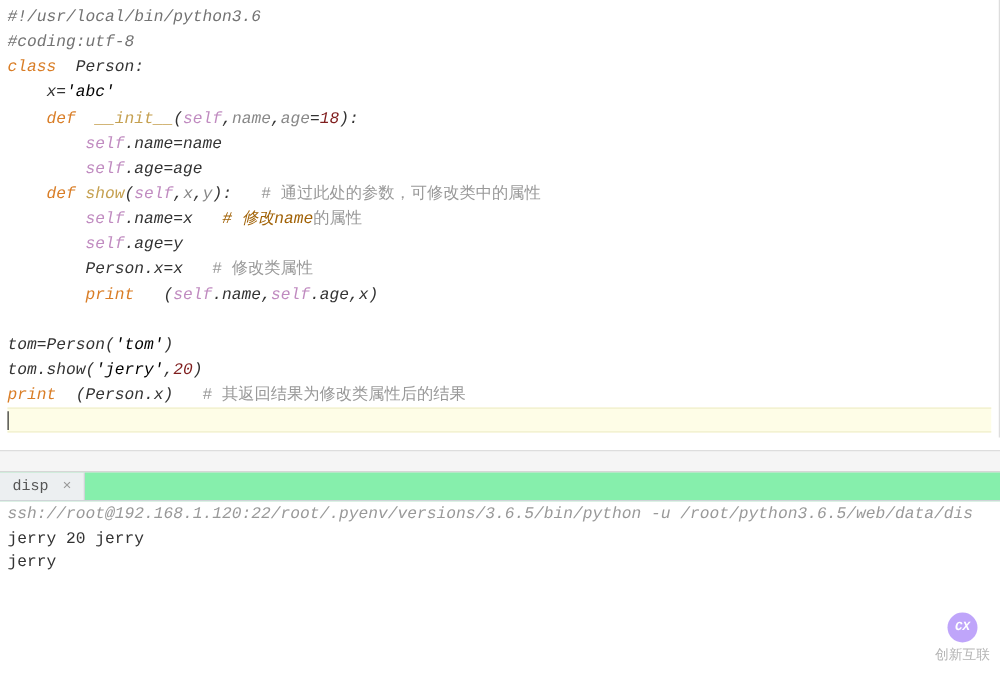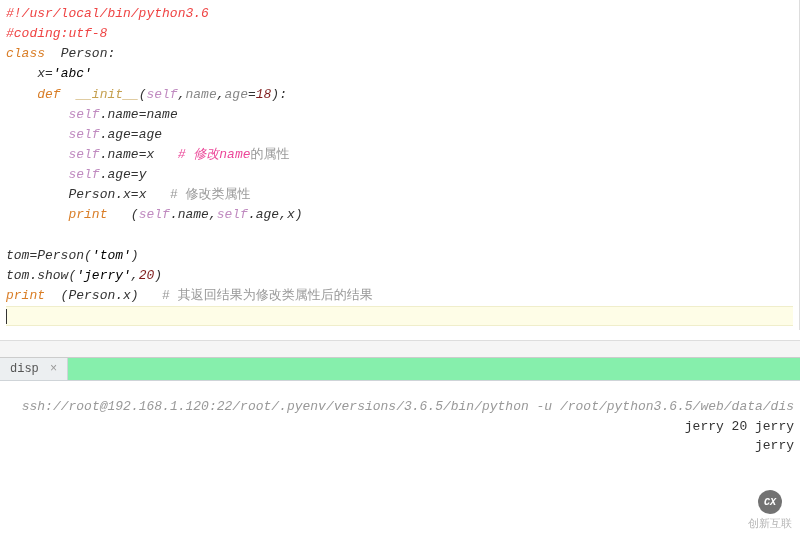--- a/index.html
+++ b/index.html
@@ -14,31 +14,31 @@
     overflow: hidden;
     position: relative;
   }
   .editor {
     padding: 4px 6px;
     background: #ffffff;
     border-right: 1px solid #ddd;
     line-height: 1.55;
   }
   .line { white-space: pre; }
-  .comment { color: #ef4444; }
+  .comment { color: #737373; }
   .keyword { color: #d97d26; font-style: italic; }
   .classname { color: #333; }
   .funcname { color: #c5a050; }
   .param { color: #888888; }
   .op { color: #333; }
   .string { color: #000000; }
   .num { color: #7f1d1d; }
   .self { color: #c08bc0; }
   .ident { color: #333; }
-  .hash { color: #ec4899; }
+  .hash { color: #a16207; }
   .zh { color: #999999; font-style: normal; }
   .cursor-line {
     background: #fefde7;
     height: 20px;
     width: 100%;
     border-top: 1px solid #f0eecb;
     border-bottom: 1px solid #f0eecb;
   }
   .cursor {
     display: inline-block;
@@ -63,60 +63,60 @@
     display: inline-block;
     padding: 4px 10px;
     background: #eceff1;
     border-right: 1px solid #cfd4d8;
     font-style: normal;
     font-size: 12px;
     color: #555;
   }
   .tab .close { margin-left: 4px; color: #999; }
   .console {
-    padding: 16px 6px;
+    padding: 0 6px;
     font-style: normal;
     font-family: "Consolas","Monaco","Courier New",monospace;
     line-height: 1.5;
-    text-align: right;
   }
   .console .ssh { color: #999; font-style: italic; }
   .console .out { color: #333; }
   .watermark {
     position: absolute;
     right: 8px;
     bottom: 8px;
     opacity: 0.55;
     text-align: center;
     font-style: normal;
   }
   .watermark .wm-logo {
     width: 24px; height: 24px;
     border-radius: 50%;
-    background: #000000;
+    background: #8b5cf6;
     color: #fff;
     display: inline-flex;
     align-items: center; justify-content: center;
     font-size: 10px; font-weight: bold;
     margin-bottom: 2px;
     font-style: italic;
   }
   .watermark .wm-text { font-size: 11px; color: #777; }
 </style>
 </head>
 <body>
 
 <div class="editor">
   <div class="line comment">#!/usr/local/bin/python3.6</div>
   <div class="line comment">#coding:utf-8</div>
   <div class="line"><span class="keyword">class</span>  <span class="classname">Person</span><span class="op">:</span></div>
   <div class="line">    <span class="ident">x</span><span class="op">=</span><span class="string">'abc'</span></div>
   <div class="line">    <span class="keyword">def</span>  <span class="funcname">__init__</span><span class="op">(</span><span class="self">self</span><span class="op">,</span><span class="param">name</span><span class="op">,</span><span class="param">age</span><span class="op">=</span><span class="num">18</span><span class="op">):</span></div>
   <div class="line">        <span class="self">self</span><span class="op">.</span><span class="ident">name</span><span class="op">=</span><span class="ident">name</span></div>
   <div class="line">        <span class="self">self</span><span class="op">.</span><span class="ident">age</span><span class="op">=</span><span class="ident">age</span></div>
+  <div class="line">    <span class="keyword">def</span> <span class="funcname">show</span><span class="op">(</span><span class="self">self</span><span class="op">,</span><span class="param">x</span><span class="op">,</span><span class="param">y</span><span class="op">):</span>   <span class="hash zh"># 通过此处的参数，可修改类中的属性</span></div>
   <div class="line">        <span class="self">self</span><span class="op">.</span><span class="ident">name</span><span class="op">=</span><span class="ident">x</span>   <span class="hash"># 修改</span><span class="hash" style="font-style:italic">name</span><span class="hash zh">的属性</span></div>
   <div class="line">        <span class="self">self</span><span class="op">.</span><span class="ident">age</span><span class="op">=</span><span class="ident">y</span></div>
   <div class="line">        <span class="ident">Person</span><span class="op">.</span><span class="ident">x</span><span class="op">=</span><span class="ident">x</span>   <span class="hash zh"># 修改类属性</span></div>
   <div class="line">        <span class="keyword">print</span><span class="op">   (</span><span class="self">self</span><span class="op">.</span><span class="ident">name</span><span class="op">,</span><span class="self">self</span><span class="op">.</span><span class="ident">age</span><span class="op">,</span><span class="ident">x</span><span class="op">)</span></div>
   <div class="line">&nbsp;</div>
   <div class="line"><span class="ident">tom</span><span class="op">=</span><span class="ident">Person</span><span class="op">(</span><span class="string">'tom'</span><span class="op">)</span></div>
   <div class="line"><span class="ident">tom</span><span class="op">.</span><span class="ident">show</span><span class="op">(</span><span class="string">'jerry'</span><span class="op">,</span><span class="num">20</span><span class="op">)</span></div>
   <div class="line"><span class="keyword">print</span><span class="op">  (</span><span class="ident">Person</span><span class="op">.</span><span class="ident">x</span><span class="op">)</span>   <span class="hash zh"># 其返回结果为修改类属性后的结果</span></div>
   <div class="cursor-line"><span class="cursor"></span></div>
 </div>

